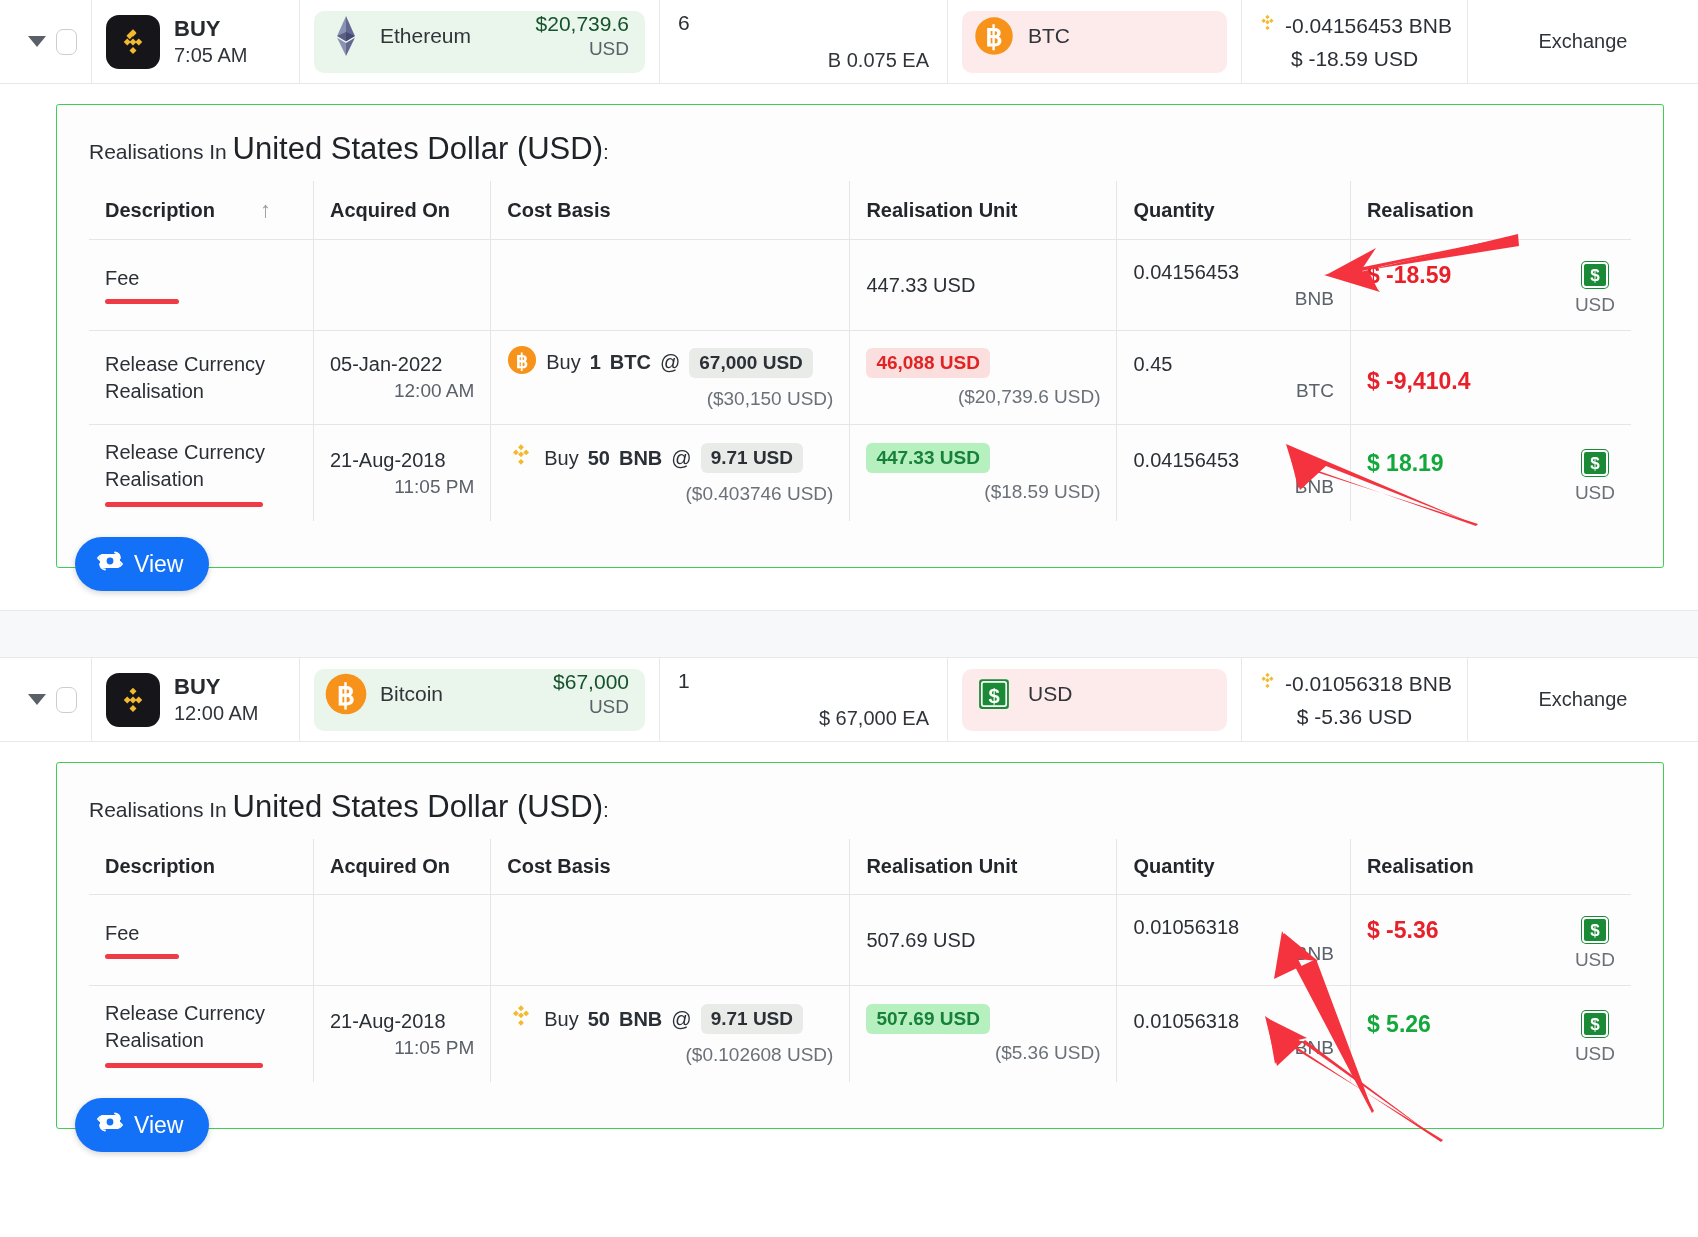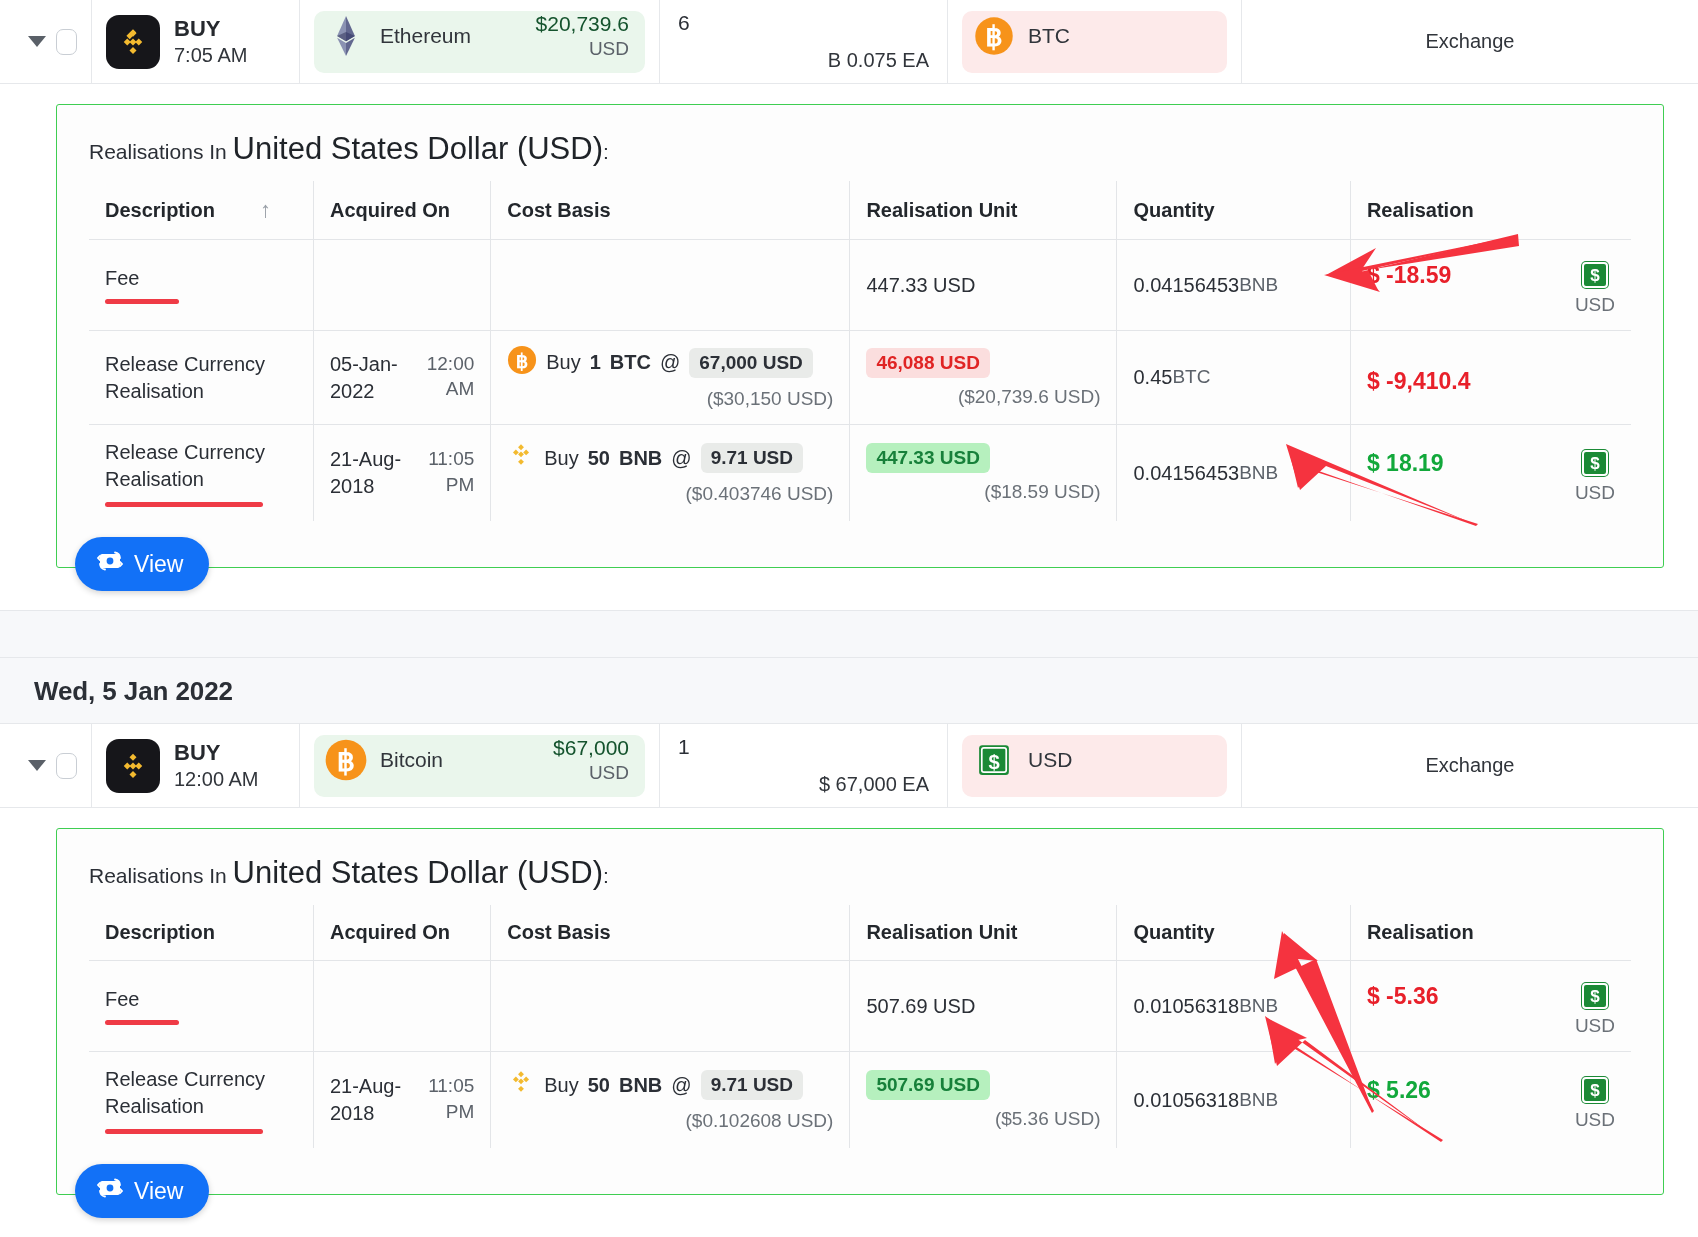--- a/index.html
+++ b/index.html
@@ -193,21 +193,21 @@
   .underline-red {
     display: block;
     height: 5px;
     border-radius: 3px;
     background: #ef3b46;
     margin-top: 9px;
   }
   .u-short { width: 74px; }
   .u-long  { width: 158px; }
 
-  .two-line { display: flex; }
+  .two-line { display: flex; flex-direction: column; }
   .two-line .l1 { font-size: 20px; color: #2b2f36; line-height: 1.35; }
   .two-line .l2 { font-size: 19px; color: #5b6169; line-height: 1.35; }
   .right { text-align: right; }
 
   .cost-main { display: flex; align-items: center; gap: 9px; flex-wrap: nowrap; font-size: 20px; }
   .cost-main .bold { font-weight: 700; }
   .chip-grey {
     background: #e9ebe9;
     border-radius: 6px;
     padding: 4px 10px;
@@ -348,20 +348,37 @@
           <span class="asset-icon">
             <svg width="40" height="40" viewBox="0 0 32 32">
               <circle cx="16" cy="16" r="15" fill="#f7931a"></circle>
               <text x="16" y="24" font-size="22" font-weight="bold" fill="#fff" text-anchor="middle" font-family="Liberation Serif, serif">฿</text>
             </svg>
           </span>
           <span class="asset-name">BTC</span>
         </div>
       </div>
 
+      <div class="cell cell-fee">
+        <span class="fee-line1">
+          <span>
+            <svg width="21" height="21" viewBox="0 0 24 24">
+                <g fill="#f3ba2f">
+              <path d="M12 2l2.5 2.5L12 7 9.5 4.5z"></path>
+              <path d="M7.6 6.4L10.1 8.9 7.6 11.4 5.1 8.9z"></path>
+              <path d="M16.4 6.4l2.5 2.5-2.5 2.5-2.5-2.5z"></path>
+              <path d="M12 8.1l2.5 2.5L12 13.1 9.5 10.6z"></path>
+              <path d="M12 14.5L14.5 17 12 19.5 9.5 17z"></path>
+            </g>
+              </svg>
+          </span>
+          <span>-0.04156453 BNB</span>
+        </span>
+        <span class="fee-line2">$ -18.59 USD</span>
+      </div>
 
       <div class="cell cell-exchange">Exchange</div>
     </div>
 
     <div class="panel-wrap">
       <div class="panel">
         <div class="panel-title">
           <span>Realisations In</span>
           <span class="big">United States Dollar (USD)</span><span>:</span>
         </div>
@@ -534,21 +551,20 @@
           </span>
           <span>View</span>
         </button>
       </div>
     </div>
 
     <div class="section-gap"></div>
   </div>
 
   <div>
-    <div class="day-header">Wed, 5 Jan 2022</div>
 
     <div class="txn-row">
       <div class="cell cell-toggle">
         <div class="caret"></div>
         <div class="checkbox"></div>
       </div>
 
       <div class="cell cell-type">
         <div class="binance-logo">
           <svg width="34" height="34" viewBox="0 0 32 32">
@@ -594,20 +610,37 @@
             <svg width="34" height="34" viewBox="0 0 32 32">
               <rect x="2" y="2" width="28" height="28" rx="3" fill="#1b8a36"></rect>
               <rect x="4.5" y="4.5" width="23" height="23" rx="2" fill="none" stroke="#fff" stroke-width="1.6"></rect>
               <text x="16" y="24" font-size="19" font-weight="bold" fill="#fff" text-anchor="middle" font-family="Liberation Sans, sans-serif">$</text>
             </svg>
           </span>
           <span class="asset-name">USD</span>
         </div>
       </div>
 
+      <div class="cell cell-fee">
+        <span class="fee-line1">
+          <span>
+            <svg width="21" height="21" viewBox="0 0 24 24">
+                <g fill="#f3ba2f">
+              <path d="M12 2l2.5 2.5L12 7 9.5 4.5z"></path>
+              <path d="M7.6 6.4L10.1 8.9 7.6 11.4 5.1 8.9z"></path>
+              <path d="M16.4 6.4l2.5 2.5-2.5 2.5-2.5-2.5z"></path>
+              <path d="M12 8.1l2.5 2.5L12 13.1 9.5 10.6z"></path>
+              <path d="M12 14.5L14.5 17 12 19.5 9.5 17z"></path>
+            </g>
+              </svg>
+          </span>
+          <span>-0.01056318 BNB</span>
+        </span>
+        <span class="fee-line2">$ -5.36 USD</span>
+      </div>
 
       <div class="cell cell-exchange">Exchange</div>
     </div>
 
     <div class="panel-wrap">
       <div class="panel">
         <div class="panel-title">
           <span>Realisations In</span>
           <span class="big">United States Dollar (USD)</span><span>:</span>
         </div>

